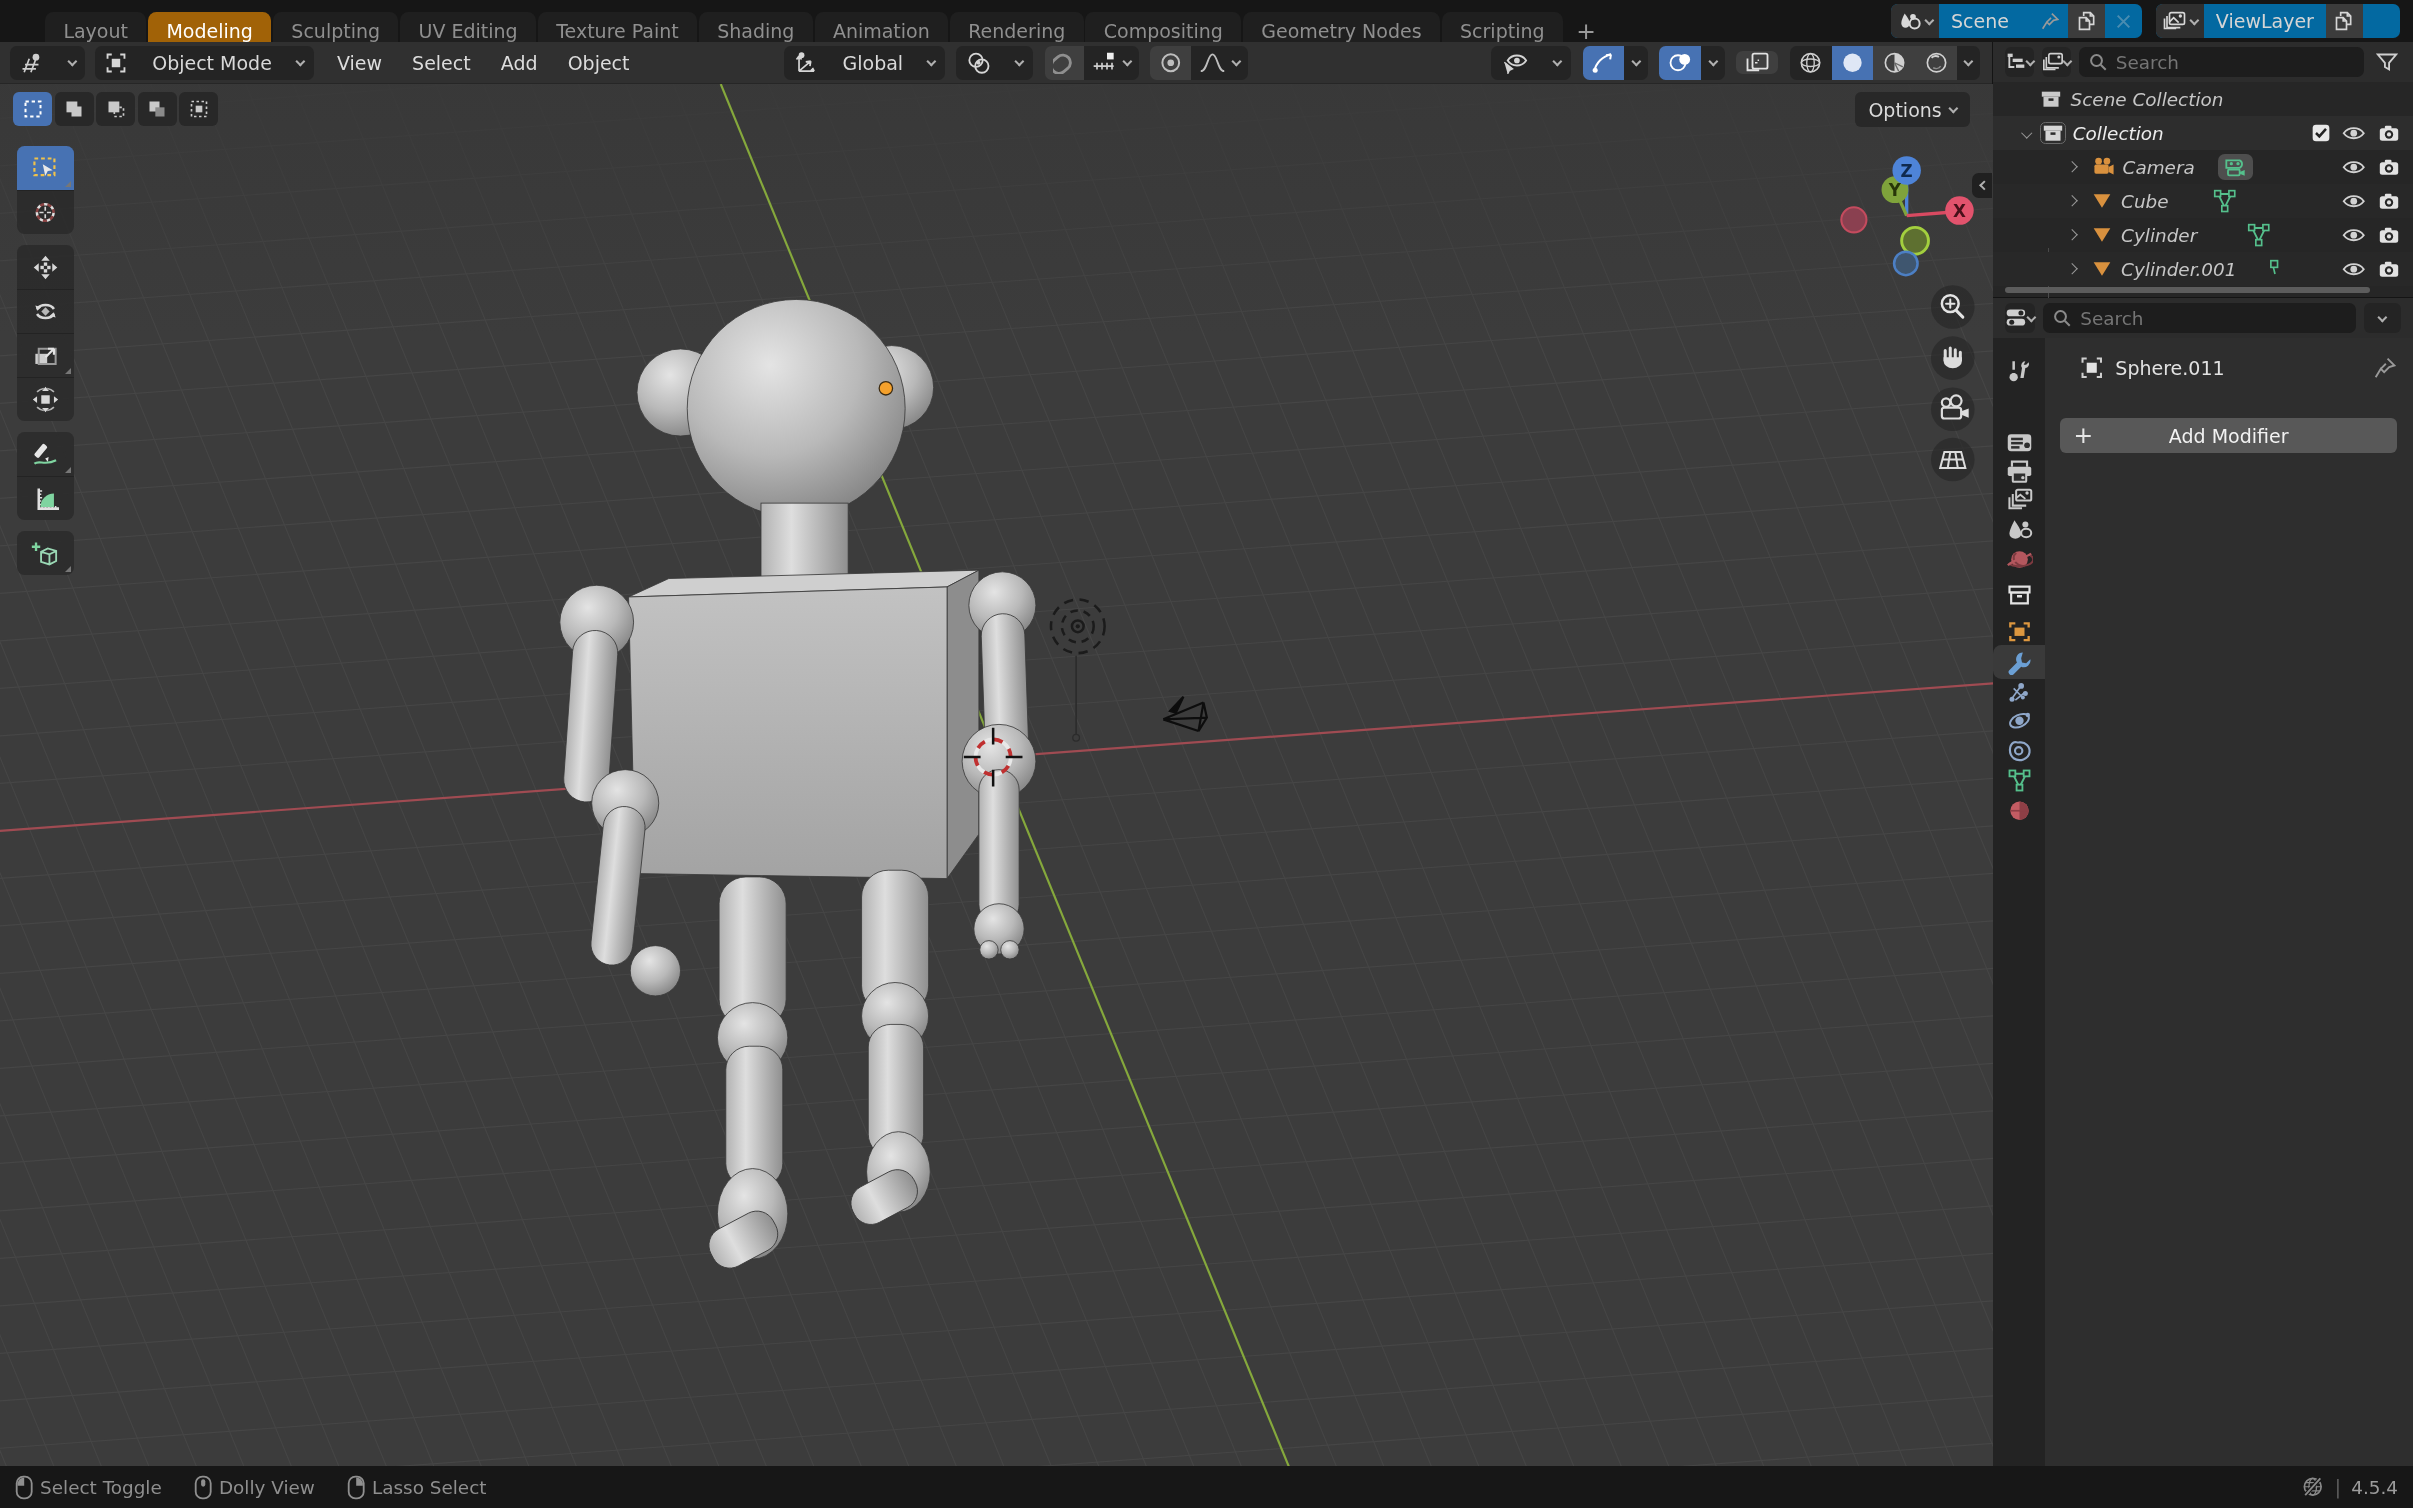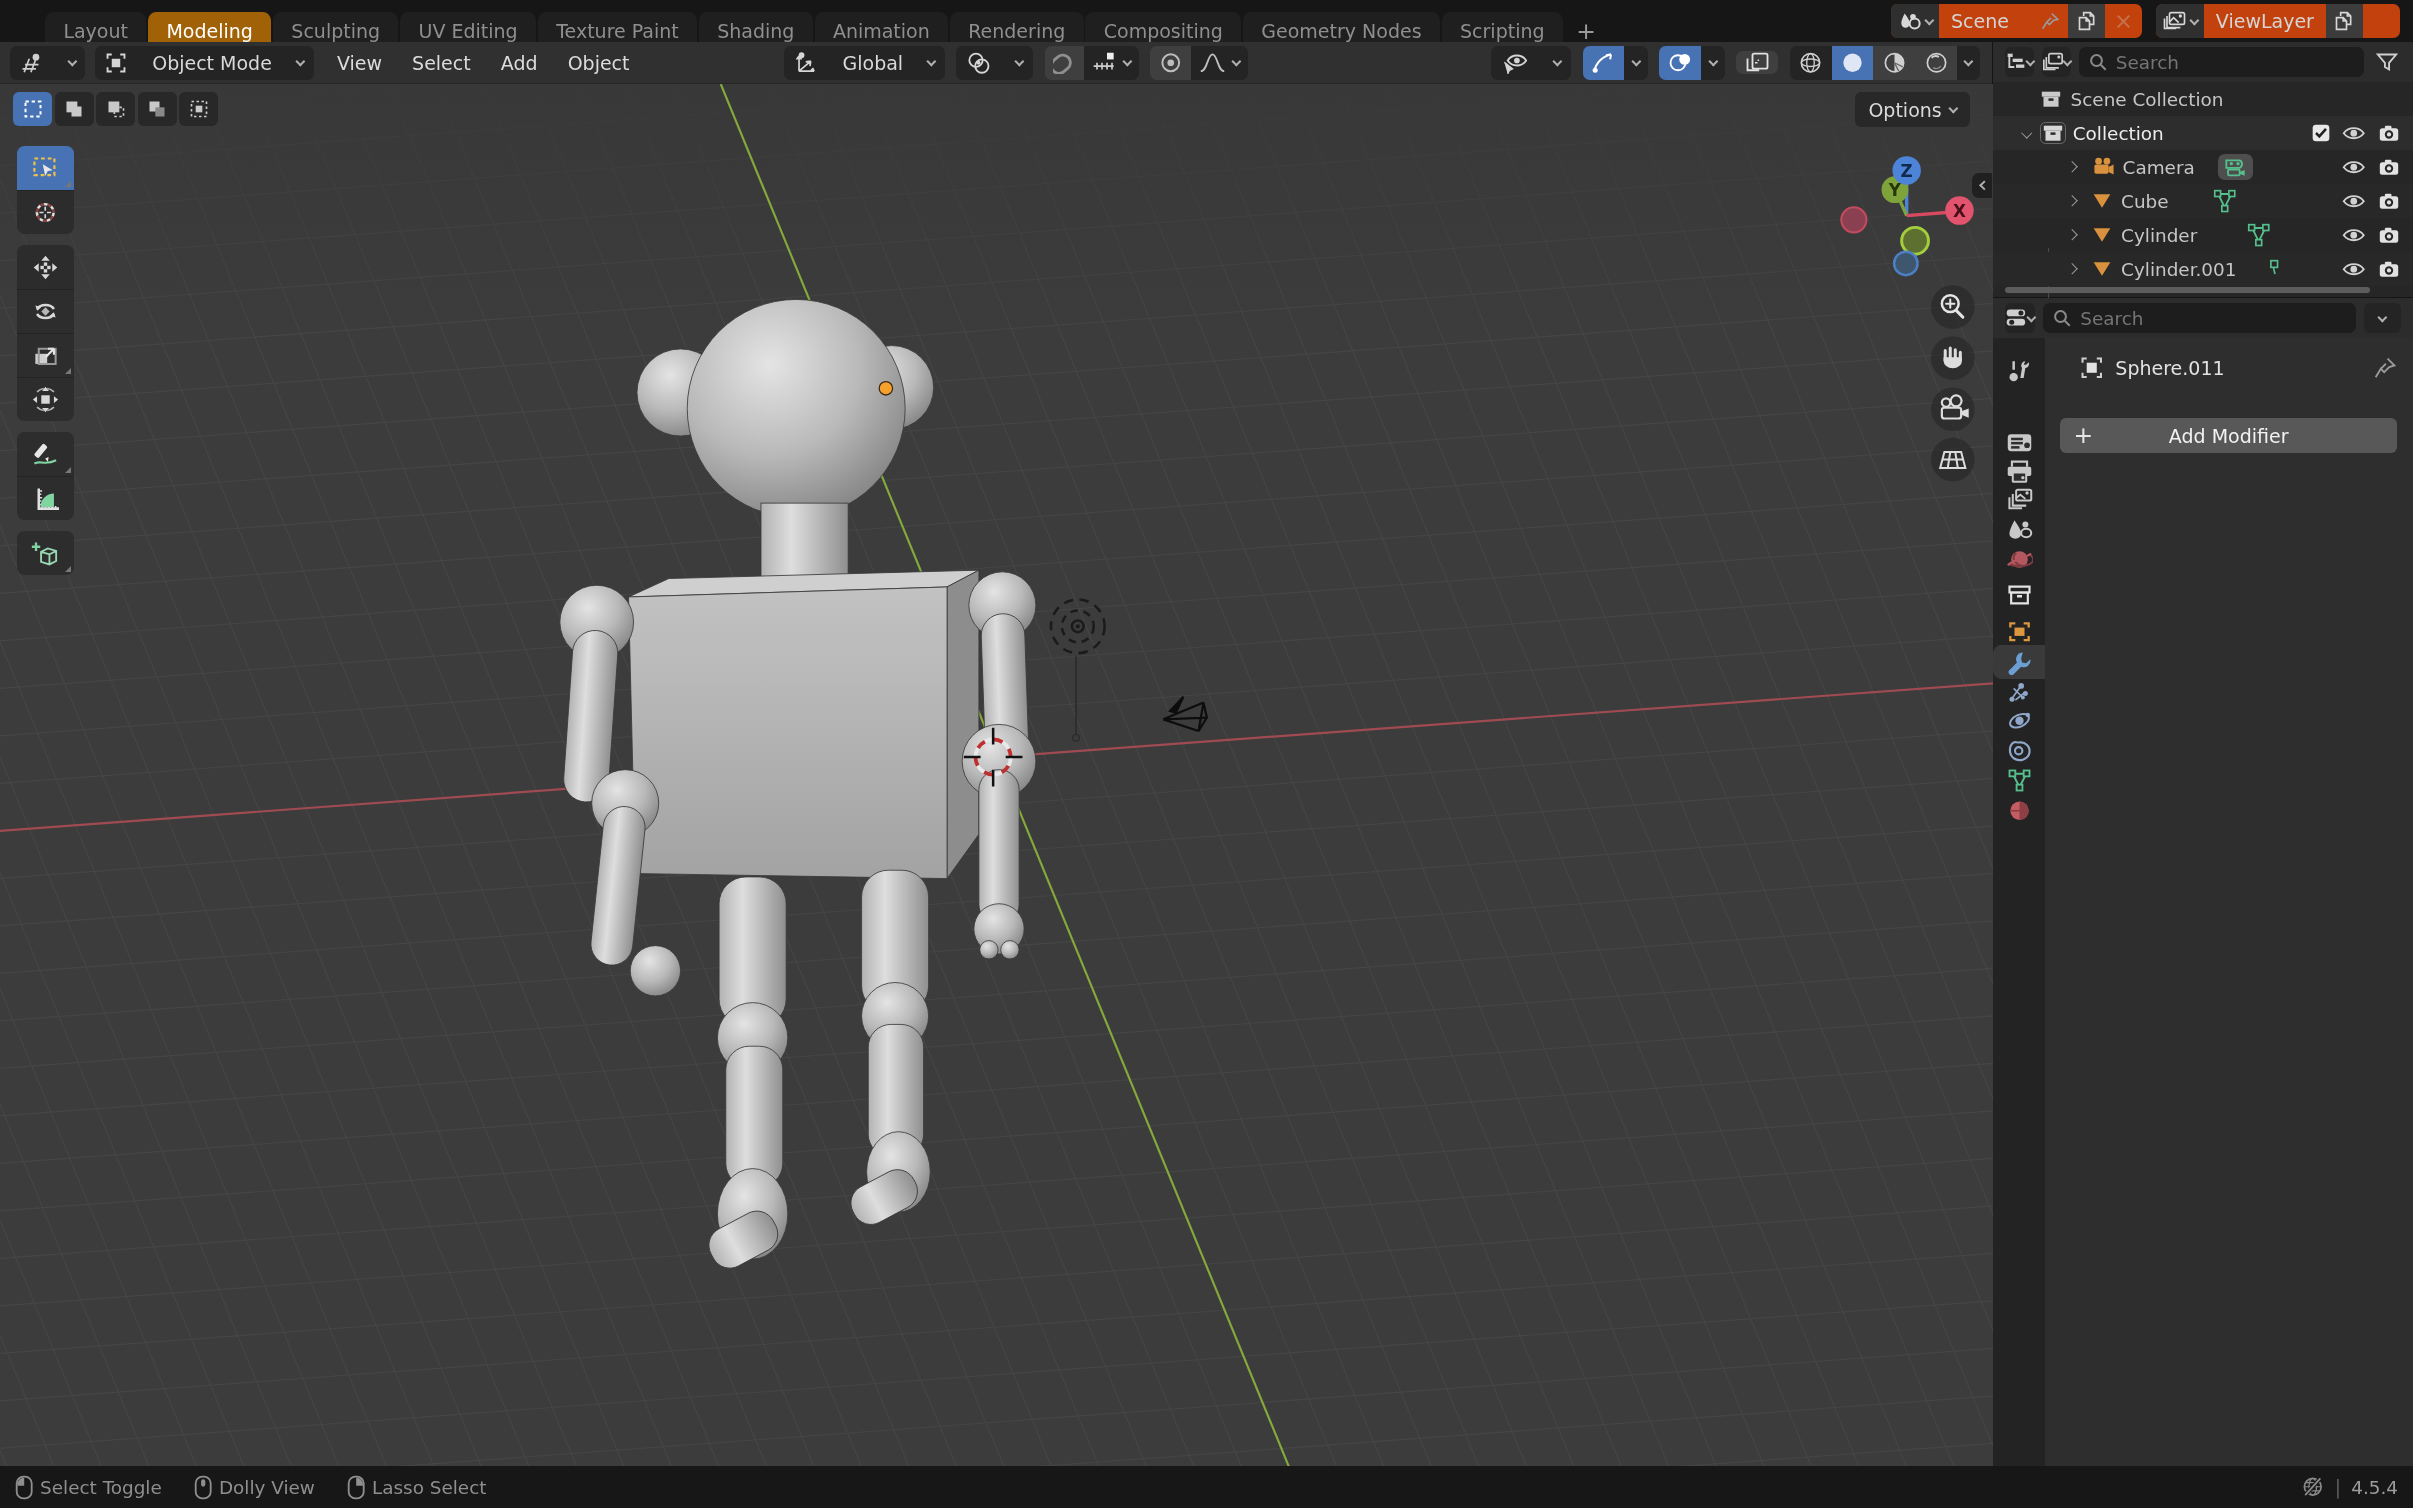--- a/index.html
+++ b/index.html
@@ -11,21 +11,21 @@
   .topbar { position:absolute; top:0; left:0; right:0; height:42px; background:#161616;
     display:flex; align-items:center; color:#cfcfcf; font-size:19px; }
   .menus { display:flex; align-items:center; gap:5px; margin-left:8.4px; }
   .menu-item { padding:5px 13.4px; border-radius:5px; cursor:default; }
   .tabs { display:flex; align-items:flex-end; height:56px; margin-left:45px; gap:1.7px; }
   .wtab { height:37px; margin-top:5px; display:flex; align-items:center; padding:0 18.4px;
     background:#1f1f1f; color:#8f8f8f; border-radius:8.4px 8.4px 0 0; font-size:19px; }
   .wtab.active { background:#a16207; color:#ffffff; }
   .wtab.addtab { background:transparent; color:#9a9a9a; font-size:23.5px; padding:0 11.7px; }
   .topbar-right { margin-left:auto; display:flex; align-items:center; gap:13.4px; margin-right:13.4px; }
-  .id-widget { display:flex; align-items:center; height:34px; background:#c2410c; border-radius:6.7px; overflow:hidden; }
+  .id-widget { display:flex; align-items:center; height:34px; background:#0369a1; border-radius:6.7px; overflow:hidden; }
   .id-icon { display:flex; align-items:center; gap:3.4px; padding:0 6.7px; height:100%; background:#2f2f2f; }
   .id-name { padding:0 11.7px; color:#d5d5d5; min-width:92px; }
   .id-btn { display:flex; align-items:center; justify-content:center; width:37px; height:100%; }
   .id-btn.lit { background:#3c3c3c; }
   .dim { opacity:.35; }
 
   .caret { width:8.4px; height:8.4px; border-right:2px solid #b0b0b0; border-bottom:2px solid #b0b0b0;
     transform:rotate(45deg) translate(-0.8px,-0.8px); display:inline-block; }
   .caret.sm { width:6.7px; height:6.7px; }
 
@@ -76,21 +76,21 @@
   .search { flex:1; display:flex; align-items:center; gap:8.4px; height:30px; background:#1d1d1d;
     border-radius:6.7px; padding:0 10px; }
   .search input { flex:1; background:transparent; border:none; outline:none; color:#cfcfcf; font-size:18.4px;
     font-family:inherit; }
   .search input::placeholder { color:#757575; }
   .icon-btn { display:flex; align-items:center; justify-content:center; min-width:28.5px; height:30px; border-radius:5.9px; }
 
   .tree { position:relative; font-size:18.4px; color:#c6c6c6; }
   .trow { height:34px; display:flex; align-items:center; position:relative; }
   .trow:nth-child(odd) { background:#282828; }
-  .trow .label { margin-left:8.4px; }
+  .trow .label { margin-left:8.4px;font-style:italic; }
   .row-right { position:absolute; right:13.4px; display:flex; gap:11.7px; align-items:center; }
   .chev-r { width:7.5px; height:7.5px; border-right:1.8px solid #9a9a9a; border-bottom:1.8px solid #9a9a9a;
     transform:rotate(-45deg); display:inline-block; }
   .chev-d { width:7.5px; height:7.5px; border-right:1.8px solid #9a9a9a; border-bottom:1.8px solid #9a9a9a;
     transform:rotate(45deg); display:inline-block; }
   .treeline { position:absolute; left:55px; top:166px; width:0.8px; height:117px; background:#4a4a4a; }
   .hscroll { position:absolute; left:11.7px; bottom:4.2px; width:365px; height:5.9px; background:#5c5c5c; border-radius:3.4px; }
 
   .properties { flex:1; position:relative; background:#2e2e2e; }
   .prop-rail { position:absolute; left:0; top:40px; bottom:0; width:52px; background:#232323; }

